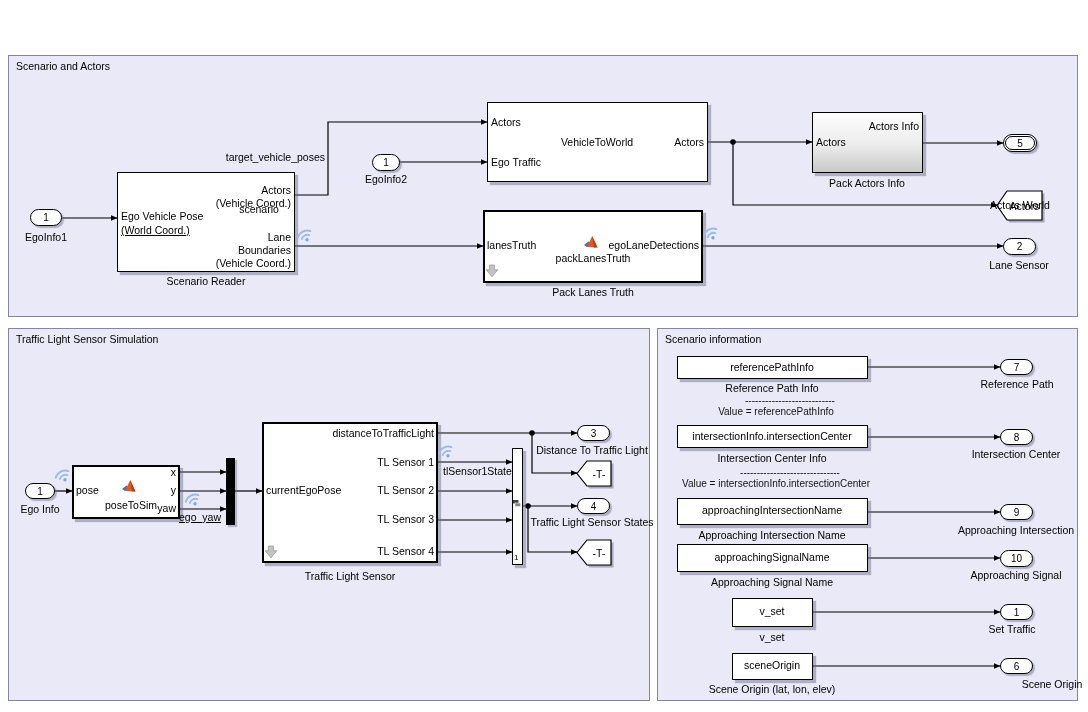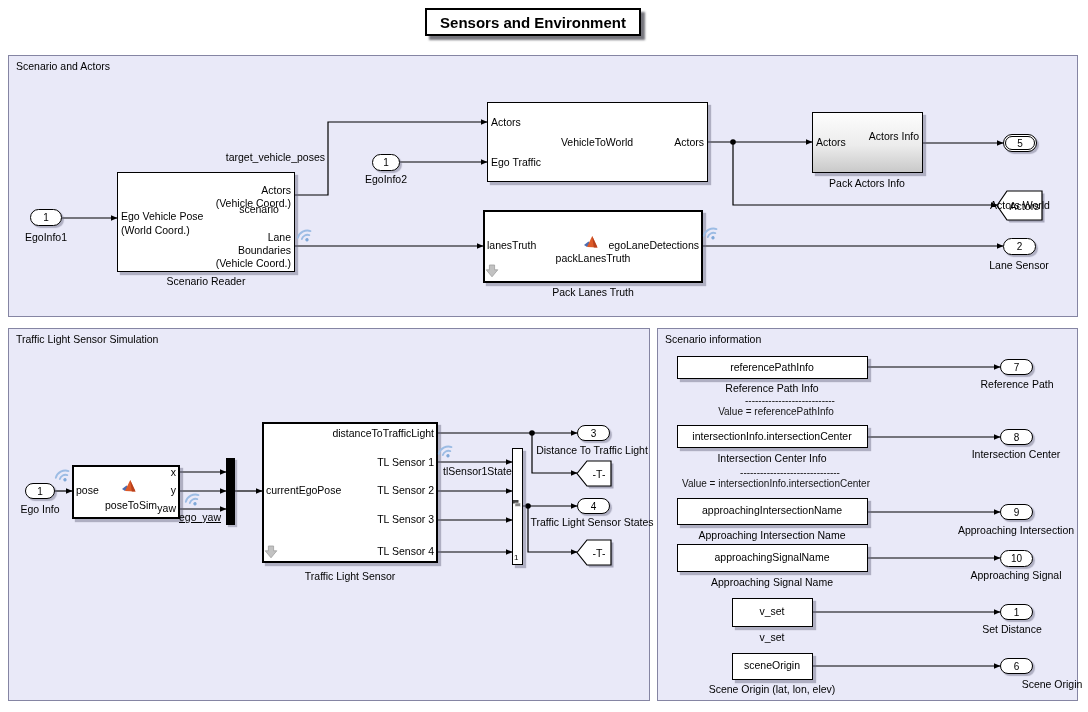--- a/index.html
+++ b/index.html
@@ -26,21 +26,20 @@
              border:2px solid #000;box-shadow:4px 4px 2px rgba(45,45,55,.65);
              display:flex;align-items:center;justify-content:center;
              font-weight:bold;font-size:15px;color:#000;z-index:7;}
   svg.layer{position:absolute;left:0;top:0;z-index:2;pointer-events:none;}
   svg.layer.top{z-index:4;}
 </style>
 </head>
 <body>
 
 <div id="canvas">
-  <div id="title-box">Sensors and Environment</div>
 <div class="area" style="left: 8px; top: 55px; width: 1070px; height: 262px;"></div>
     <div class="txt area-label" style="left: 16px; top: 60px;">Scenario and Actors</div>
     <div class="area" style="left: 8px; top: 328px; width: 642px; height: 373px;"></div>
     <div class="txt area-label" style="left: 16px; top: 333px;">Traffic Light Sensor Simulation</div>
     <div class="area" style="left: 657px; top: 328px; width: 421px; height: 373px;"></div>
     <div class="txt area-label" style="left: 665px; top: 333px;">Scenario information</div>
     <svg class="layer" width="1088" height="712">
       <defs>
         <marker id="arr" markerWidth="8" markerHeight="7" refX="6.5" refY="3" orient="auto" markerUnits="userSpaceOnUse">
           <path d="M0,0 L7,3 L0,6 Z" fill="#000"></path>
@@ -178,34 +177,34 @@
       </g>
       <path d="M 489.4 265 L 494.6 265 L 494.6 269.8 L 497.8 269.8 L 492 276.8 L 486.2 269.8 L 489.4 269.8 Z" fill="#c2c2c2" stroke="#9e9e9e" stroke-width="0.8"></path>
       <path d="M 268.4 546 L 273.6 546 L 273.6 550.8 L 276.8 550.8 L 271 557.8 L 265.2 550.8 L 268.4 550.8 Z" fill="#c2c2c2" stroke="#9e9e9e" stroke-width="0.8"></path>
       <rect x="513" y="500" width="5.5" height="3.5" fill="#444"></rect>
       <rect x="515" y="503" width="5.5" height="3.5" fill="#888" stroke="#fff" stroke-width="0.5"></rect>
     </svg>
     <div class="txt r" style="left: 291px; top: 184px;">Actors</div>
     <div class="txt r" style="left: 291px; top: 197px;">(Vehicle Coord.)</div>
     <div class="txt c" style="left: 259px; top: 203px;">scenario</div>
     <div class="txt" style="left: 121px; top: 210px;">Ego Vehicle Pose</div>
-    <div class="txt" style="left: 121px; top: 224px;">(World Coord.)</div>
+    <div class="txt" style="left: 121px; top: 224px; text-decoration: underline;">(World Coord.)</div>
     <div class="txt r" style="left: 291px; top: 231px;">Lane</div>
     <div class="txt r" style="left: 291px; top: 244px;">Boundaries</div>
     <div class="txt r" style="left: 291px; top: 257px;">(Vehicle Coord.)</div>
     <div class="txt c lbl" style="left: 206px; top: 275px;">Scenario Reader</div>
     <div class="txt c lbl" style="left: 46px; top: 231px;">EgoInfo1</div>
     <div class="txt r lbl" style="left: 325px; top: 151px; padding-left: 24px;">target_vehicle_poses</div>
     <div class="txt c lbl" style="left: 386px; top: 173px;">EgoInfo2</div>
     <div class="txt" style="left: 491px; top: 116px;">Actors</div>
     <div class="txt c" style="left: 597px; top: 136px;">VehicleToWorld</div>
     <div class="txt" style="left: 491px; top: 156px;">Ego Traffic</div>
     <div class="txt r" style="left: 704px; top: 136px;">Actors</div>
     <div class="txt" style="left: 816px; top: 136px;">Actors</div>
-    <div class="txt r" style="left: 919px; top: 130px;">Actors Info</div>
+    <div class="txt r" style="left: 919px; top: 120px;">Actors Info</div>
     <div class="txt c lbl" style="left: 867px; top: 177px;">Pack Actors Info</div>
     <div class="txt c lbl" style="left: 1020px; top: 157px; margin-top: 42px;">Actors World</div>
     <div class="txt" style="left: 487px; top: 239px;">lanesTruth</div>
     <div class="txt r" style="left: 699px; top: 239px;">egoLaneDetections</div>
     <div class="txt c" style="left: 593px; top: 252px;">packLanesTruth</div>
     <div class="txt c lbl" style="left: 593px; top: 286px;">Pack Lanes Truth</div>
     <div class="txt c lbl" style="left: 1019px; top: 259px;">Lane Sensor</div>
     <div class="txt" style="left: 76px; top: 484px;">pose</div>
     <div class="txt c" style="left: 131px; top: 499px;">poseToSim</div>
     <div class="txt r" style="left: 176px; top: 466px;">x</div>
@@ -234,18 +233,18 @@
     <div class="txt c sm" style="left: 776px; top: 478px;">Value = intersectionInfo.intersectionCenter</div>
     <div class="txt c lbl" style="left: 1016px; top: 448px;">Intersection Center</div>
     <div class="txt c" style="left: 772px; top: 504px;">approachingIntersectionName</div>
     <div class="txt c lbl" style="left: 772px; top: 529px;">Approaching Intersection Name</div>
     <div class="txt c lbl" style="left: 1016px; top: 524px;">Approaching Intersection</div>
     <div class="txt c" style="left: 772px; top: 551px;">approachingSignalName</div>
     <div class="txt c lbl" style="left: 772px; top: 576px;">Approaching Signal Name</div>
     <div class="txt c lbl" style="left: 1016px; top: 569px;">Approaching Signal</div>
     <div class="txt c" style="left: 772px; top: 605px;">v_set</div>
     <div class="txt c lbl" style="left: 772px; top: 631px;">v_set</div>
-    <div class="txt c lbl" style="left: 1012px; top: 623px;">Set Distance</div>
+    <div class="txt c lbl" style="left: 1012px; top: 623px;">Set Traffic</div>
     <div class="txt c" style="left: 772px; top: 659px;">sceneOrigin</div>
     <div class="txt c lbl" style="left: 772px; top: 683px;">Scene Origin (lat, lon, elev)</div>
     <div class="txt c lbl" style="left: 1016px; top: 678px; margin-left: 36px;">Scene Origin</div>
     <div class="txt tiny" style="left: 514px; top: 553px;">1</div>
   </div>
 
 </body></html>

